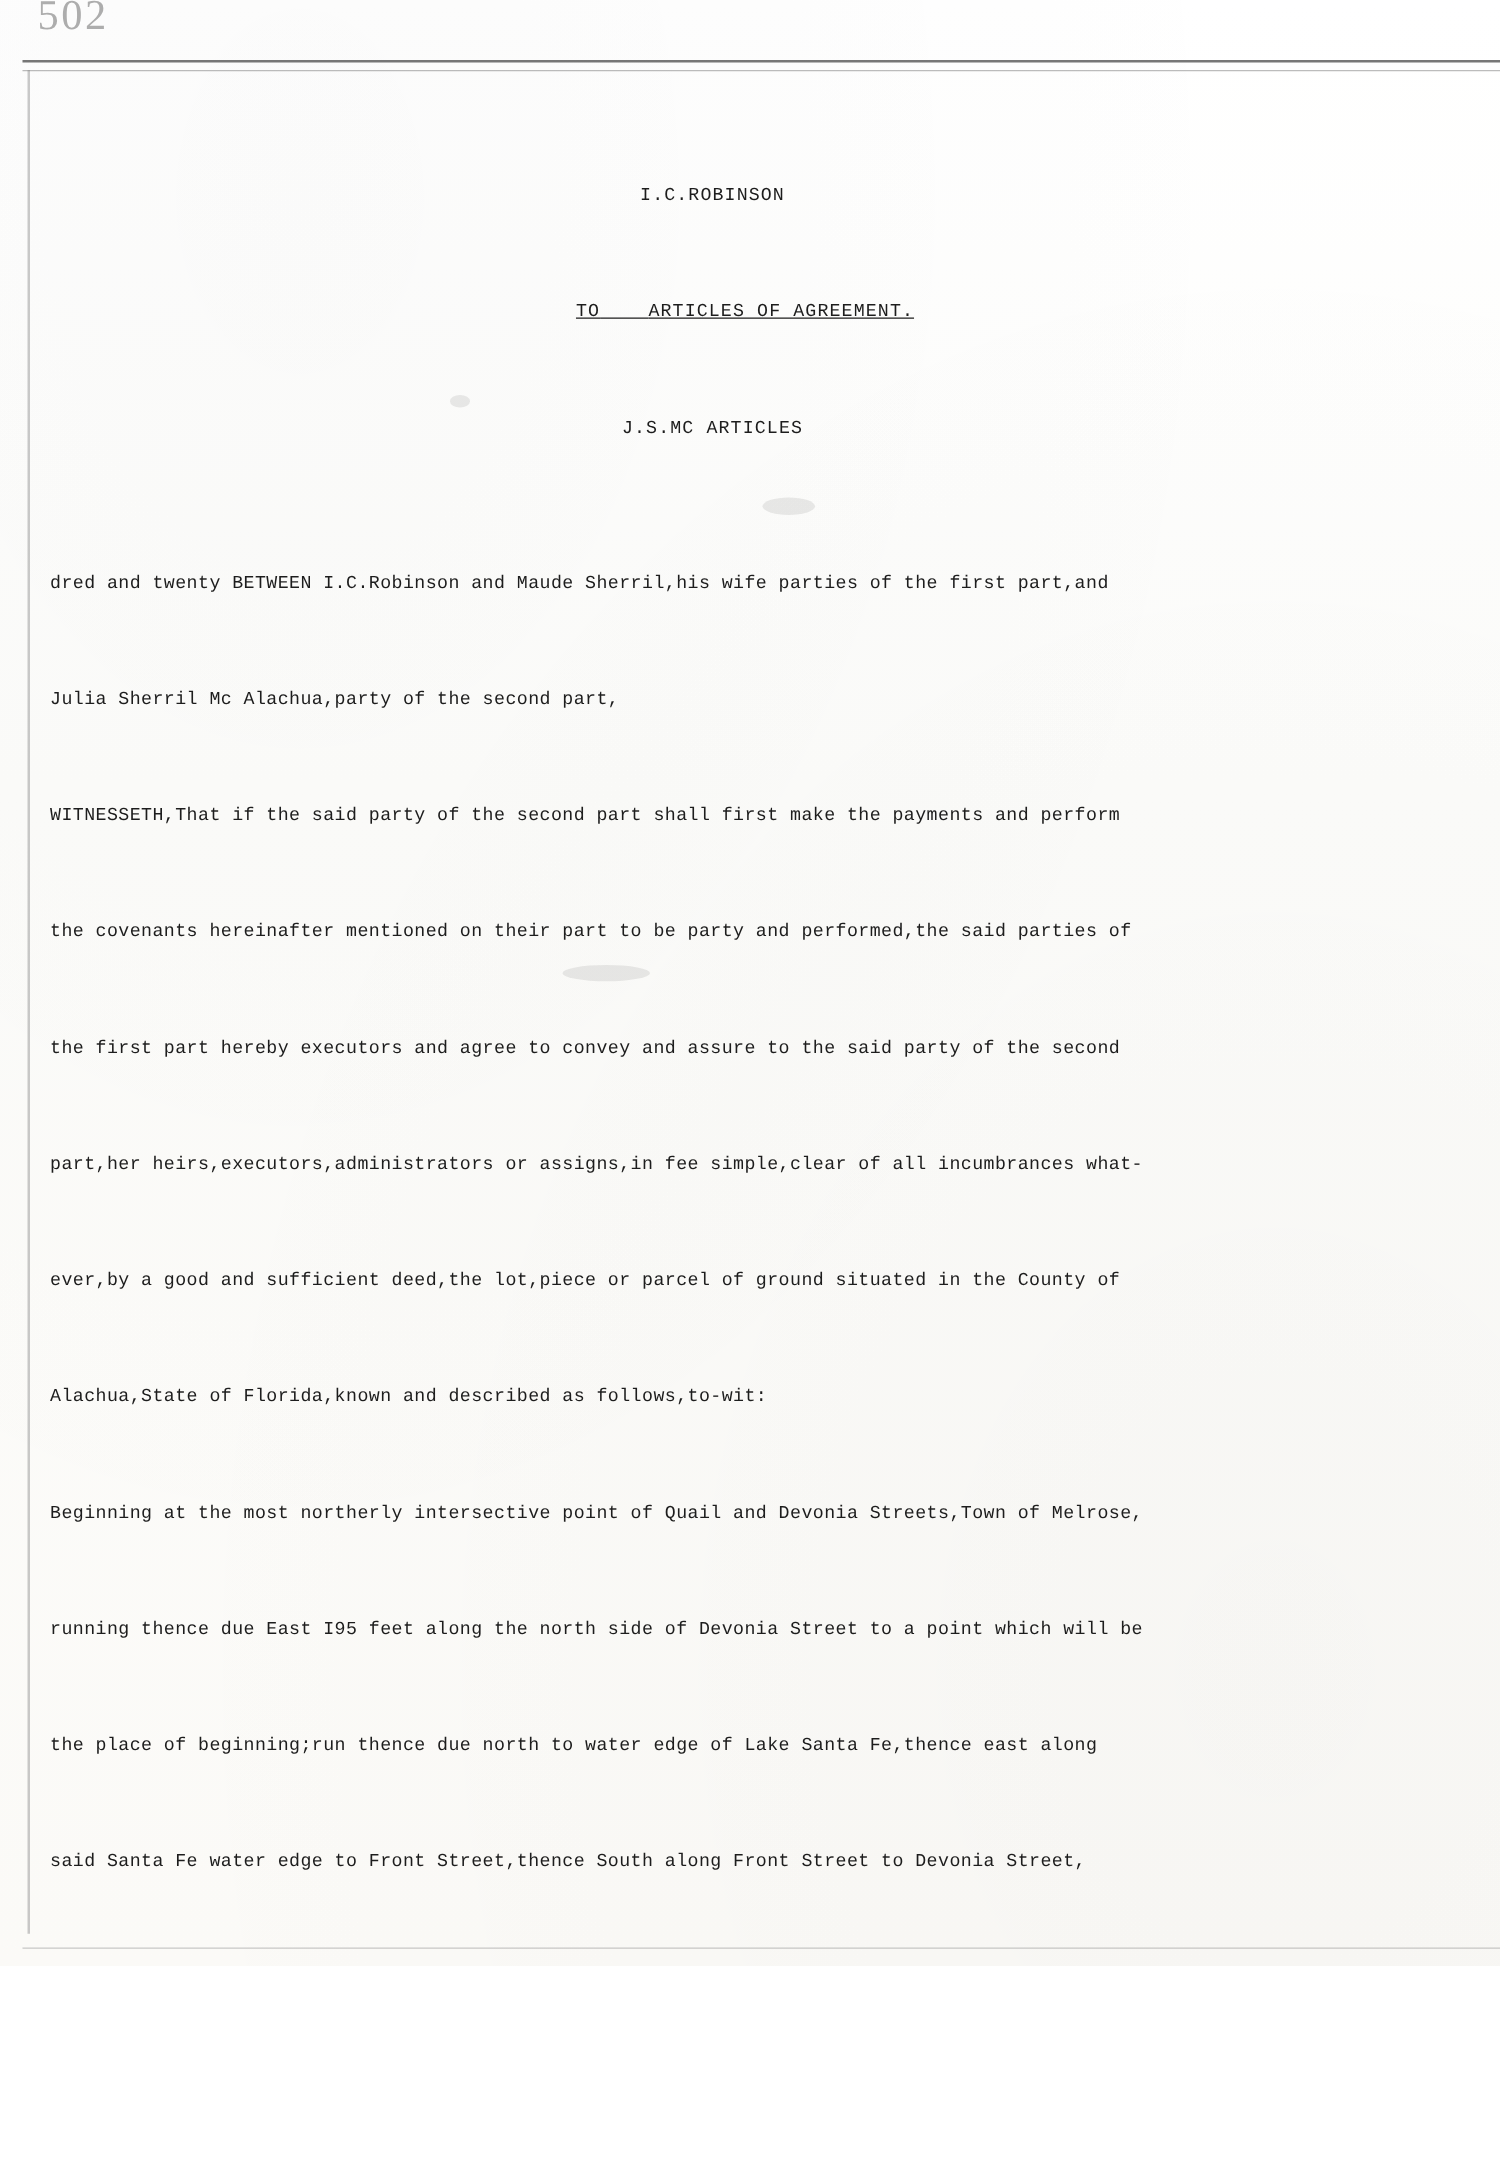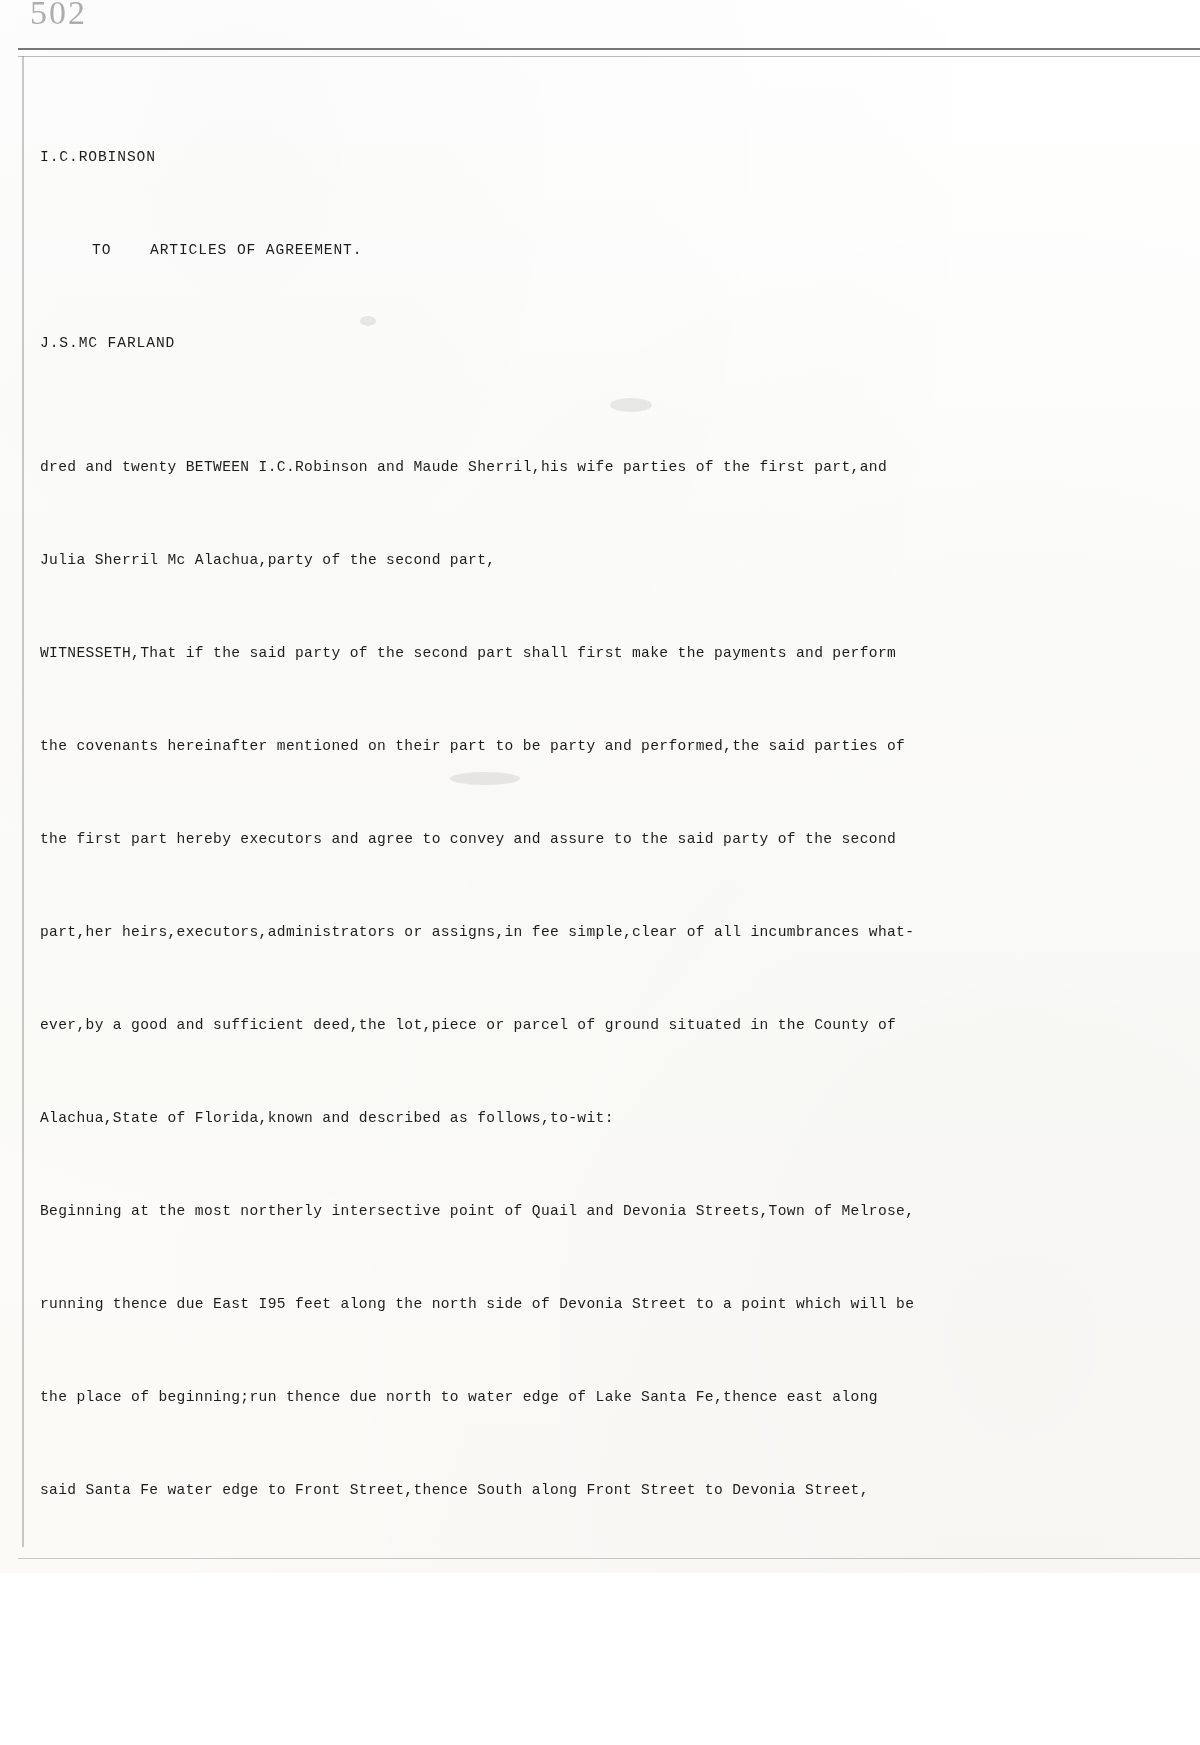--- a/index.html
+++ b/index.html
@@ -81,22 +81,23 @@
     line-height: 31px;
     letter-spacing: 0.35px;
     white-space: pre-wrap;
   }
   .ln {
     display: block;
     white-space: pre;
   }
   .ln.hdr {
     letter-spacing: 0.9px;
+    text-align: center;
   }
-  .ln.indent1 { padding-left: 52px; }
+  .ln.indent1 { padding-left: 52px; text-decoration: underline; }
   .smudge {
     position: absolute;
     border-radius: 50%;
     background: rgba(60,60,60,0.10);
     pointer-events: none;
   }
 </style>
 </head>
 <body>
 
@@ -110,21 +111,21 @@
   <div class="rule-left"></div>
   <div class="rule-bottom"></div>
 
   <div class="smudge" style="left:360px; top:316px; width:16px; height:10px;"></div>
   <div class="smudge" style="left:610px; top:398px; width:42px; height:14px;"></div>
   <div class="smudge" style="left:450px; top:772px; width:70px; height:13px;"></div>
 
   <div class="body-text">
     <span class="ln hdr">I.C.ROBINSON</span>
     <span class="ln hdr indent1"><span>TO</span>    <span>ARTICLES OF AGREEMENT.</span></span>
-    <span class="ln hdr">J.S.MC FARLAND</span>
+    <span class="ln hdr">J.S.MC ARTICLES</span>
 
     <span class="ln">dred and twenty BETWEEN I.C.Robinson and Maude Sherril,his wife parties of the first part,and</span>
     <span class="ln">Julia Sherril Mc Alachua,party of the second part,</span>
     <span class="ln">WITNESSETH,That if the said party of the second part shall first make the payments and perform</span>
     <span class="ln">the covenants hereinafter mentioned on their part to be party and performed,the said parties of</span>
     <span class="ln">the first part hereby executors and agree to convey and assure to the said party of the second</span>
     <span class="ln">part,her heirs,executors,administrators or assigns,in fee simple,clear of all incumbrances what-</span>
     <span class="ln">ever,by a good and sufficient deed,the lot,piece or parcel of ground situated in the County of</span>
     <span class="ln">Alachua,State of Florida,known and described as follows,to-wit:</span>
     <span class="ln">Beginning at the most northerly intersective point of Quail and Devonia Streets,Town of Melrose,</span>

